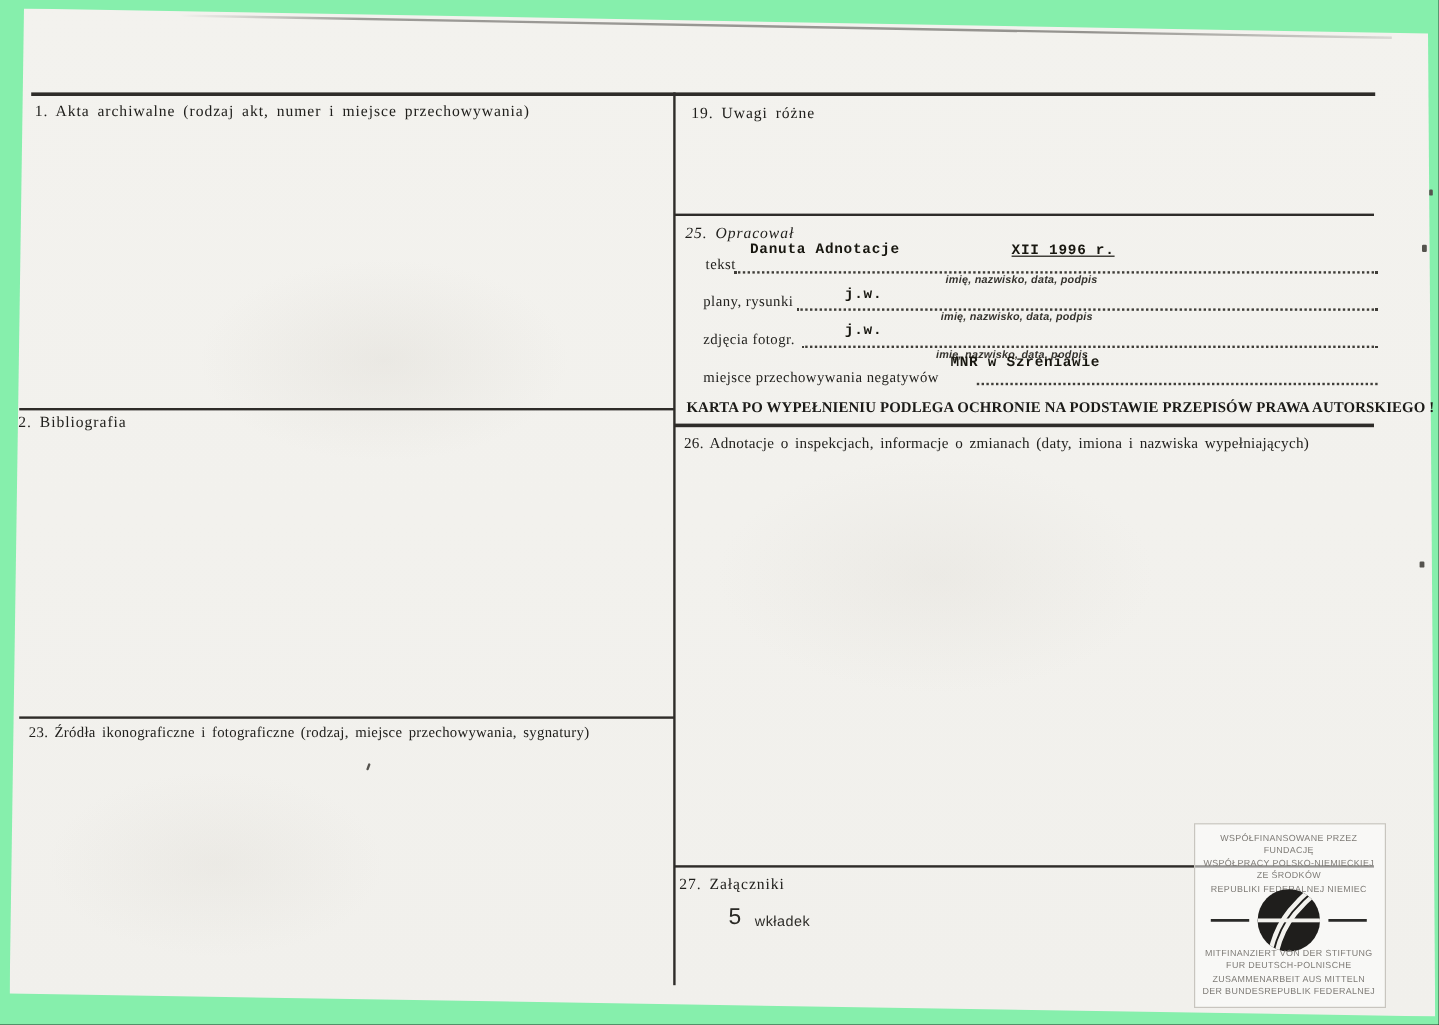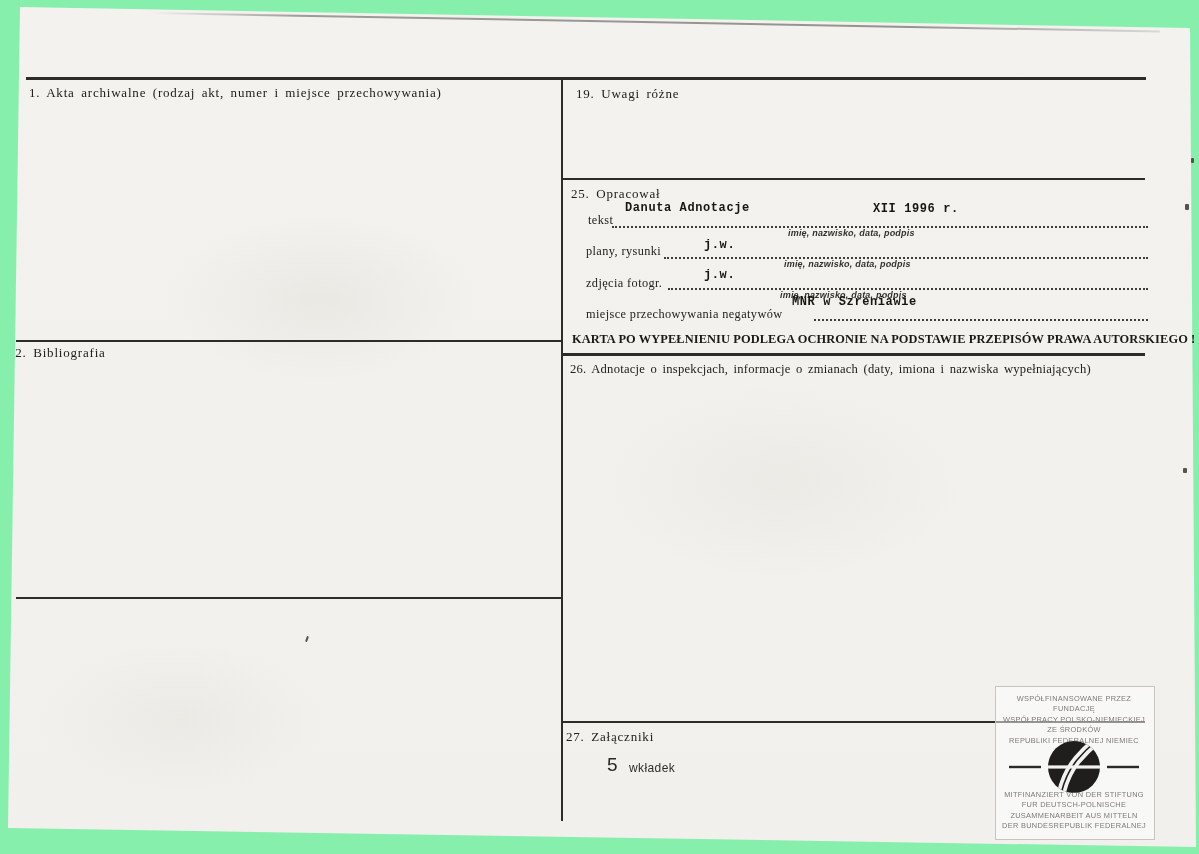--- a/index.html
+++ b/index.html
@@ -55,27 +55,28 @@
   <div class="hr" style="left:16px;top:340px;width:546px;height:2px;"></div>
   <div class="hr" style="left:16px;top:597px;width:546px;height:2px;"></div>
   <div class="hr" style="left:562px;top:721px;width:583px;height:2px;"></div>
 
   <div class="title" style="left:29px;top:85px;">1. Akta archiwalne  (rodzaj akt, numer i miejsce przechowywania)</div>
 
   <div class="clipbox" style="left:15px;top:343px;width:140px;height:18px;">
     <span class="inner title" style="position:static;">22. Bibliografia</span>
   </div>
 
+  <div class="title sm" style="left:24px;top:603px;">23. Źródła ikonograficzne i fotograficzne  (rodzaj, miejsce przechowywania, sygnatury)</div>
 
   <div class="title" style="left:576px;top:86px;">19. Uwagi różne</div>
 
-  <div class="title" style="left:571px;top:186px;">25. Opracował</div>
+  <div class="title" style="left:571px;top:186px;font-style:italic;">25. Opracował</div>
 
   <div class="mono" style="left:625px;top:201px;">Danuta Adnotacje</div>
-  <div class="mono" style="left:873px;top:202px;">XII 1996 r.</div>
+  <div class="mono" style="left:843px;top:202px;text-decoration:underline;">XII 1996 r.</div>
   <div class="label" style="left:588px;top:213px;">tekst</div>
   <div class="dotted" style="left:612px;top:224px;width:536px;"></div>
   <div class="cap" style="left:788px;top:228px;">imię, nazwisko, data, podpis</div>
 
   <div class="mono" style="left:704px;top:238px;">j.w.</div>
   <div class="label" style="left:586px;top:244px;">plany, rysunki</div>
   <div class="dotted" style="left:664px;top:255px;width:484px;"></div>
   <div class="cap" style="left:784px;top:259px;">imię, nazwisko, data, podpis</div>
 
   <div class="mono" style="left:704px;top:268px;">j.w.</div>

